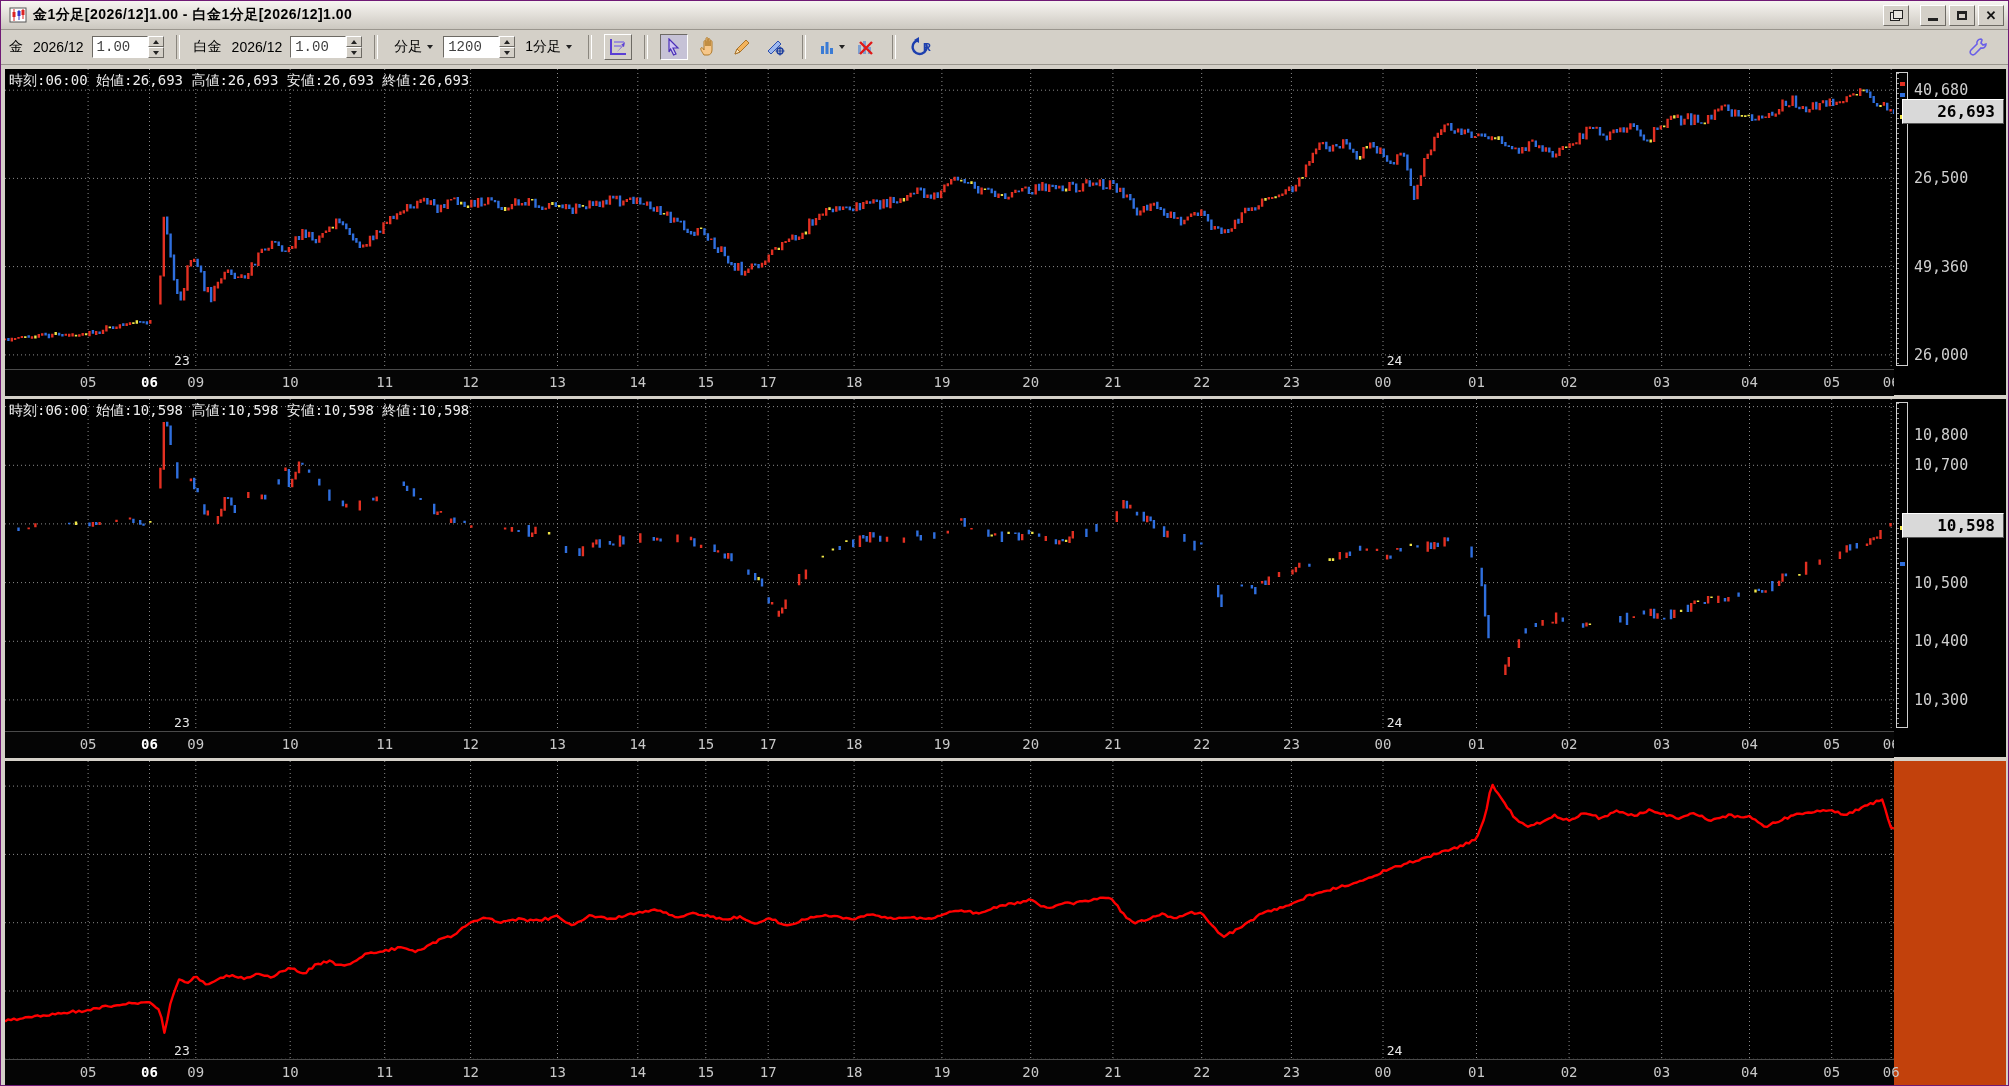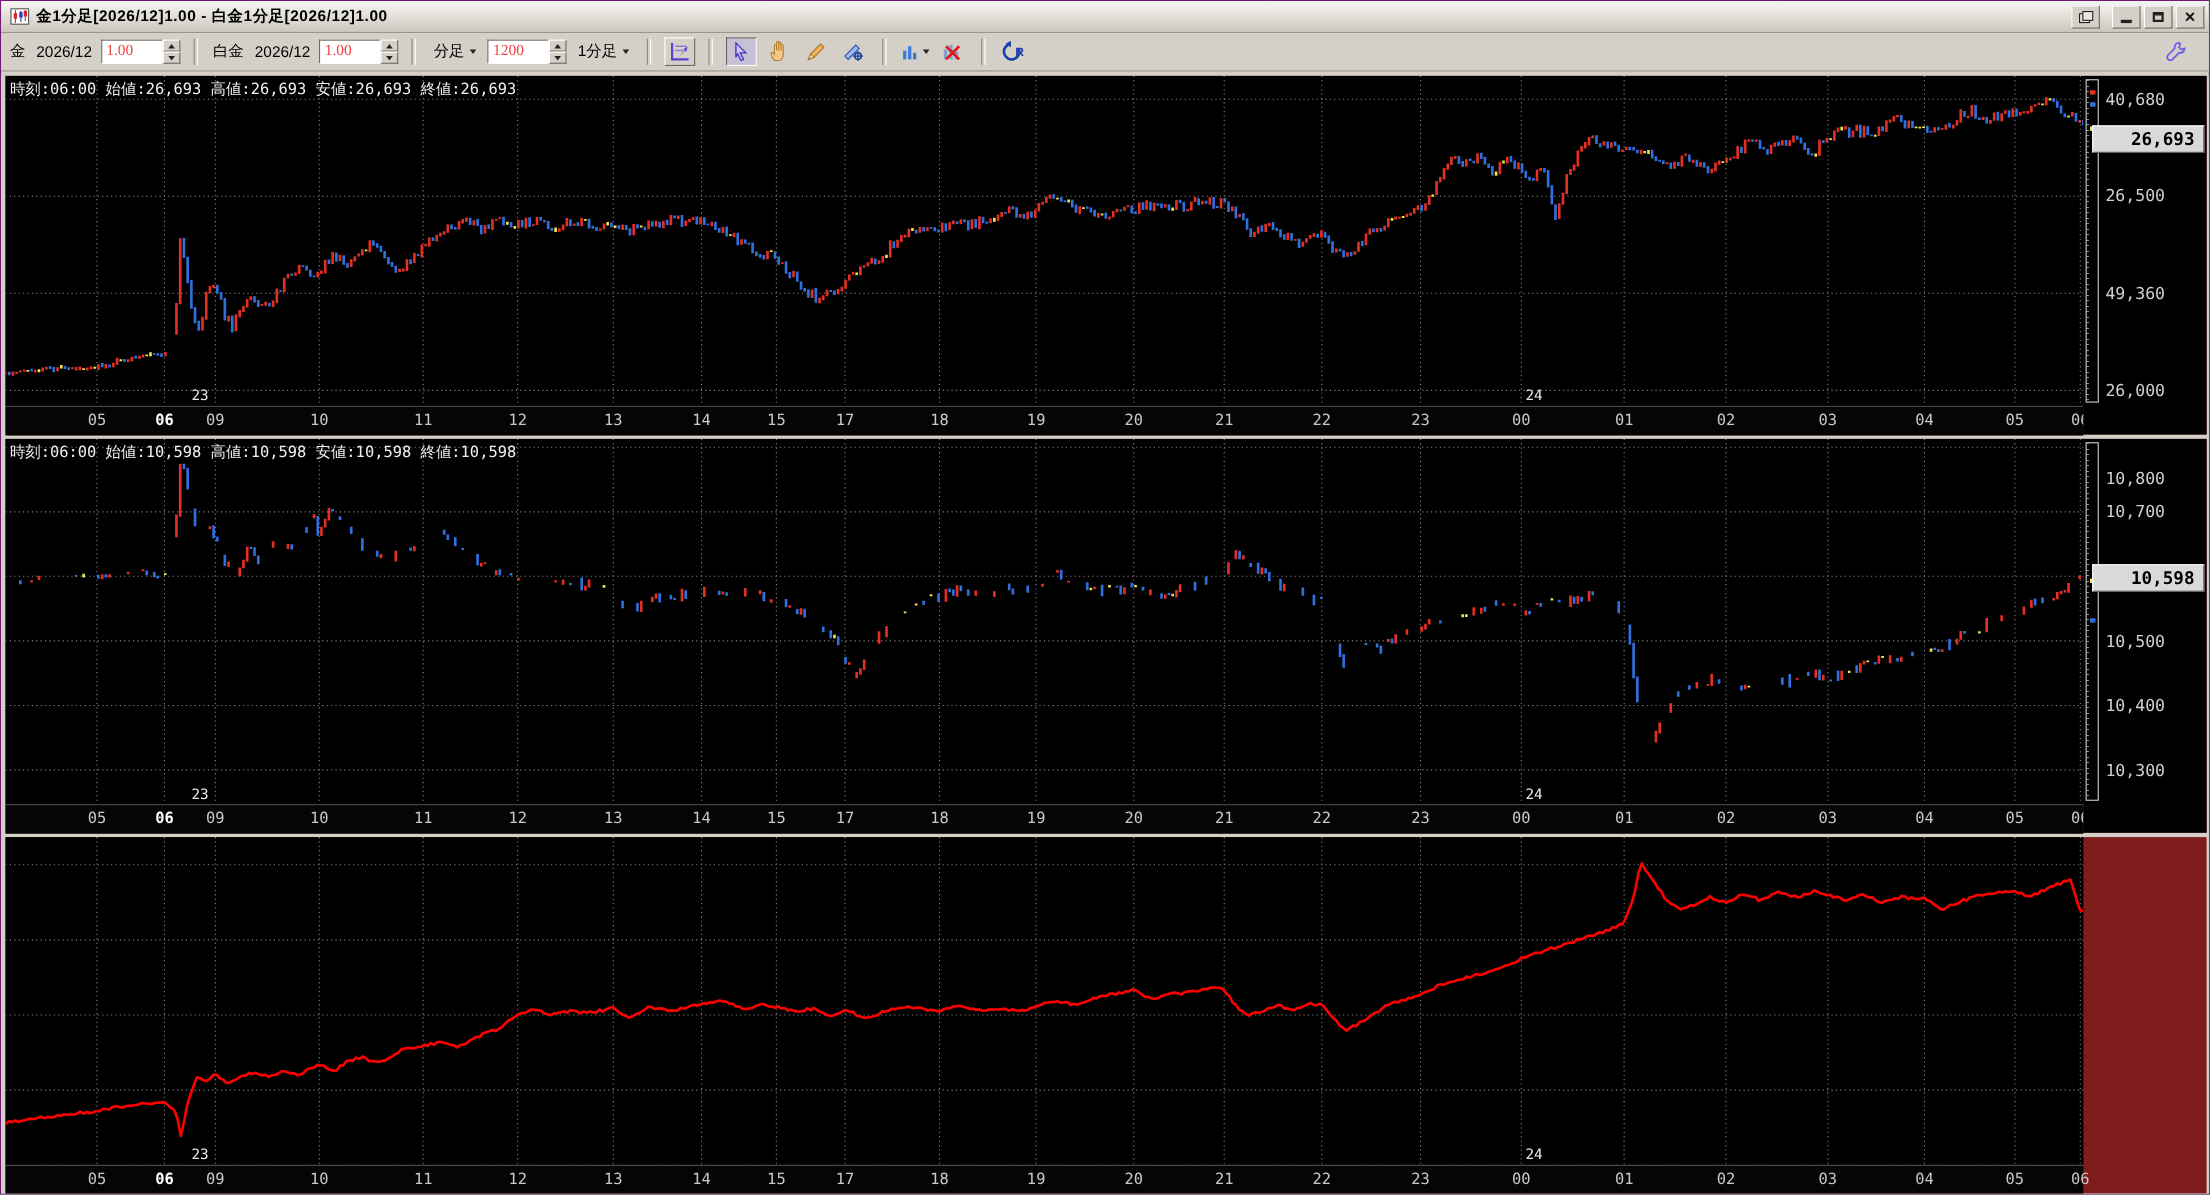--- a/index.html
+++ b/index.html
@@ -16,33 +16,33 @@
   .glyph-close{font-size:13px;font-weight:bold;color:#111;line-height:1;}
   .glyph-detach{position:relative;width:12px;height:10px;}
   .glyph-detach i{position:absolute;width:8px;height:7px;border:1px solid #222;background:#e8e5df;}
   .glyph-detach i:first-child{left:0;top:2px;}
   .glyph-detach i:last-child{left:3px;top:0;}
   
   .toolbar{height:34px;display:flex;align-items:center;padding:0 6px;background:#d4d0c8;border-bottom:1px solid #9a968e;gap:6px;}
   .tb-label{font-size:14px;color:#000;padding:0 2px;}
   .tb-sep{width:2px;height:24px;border-left:1px solid #8a867e;border-right:1px solid #fff;margin:0 6px;}
   .spin{display:flex;align-items:stretch;height:22px;}
-  .spin .val{width:46px;background:#fff;border:1px solid;border-color:#6d6a64 #fff #fff #6d6a64;font-size:14px;color:#ef4444;display:flex;align-items:center;padding:0 4px;font-family:Liberation Serif, serif;}
+  .spin .val{width:46px;background:#fff;border:1px solid;border-color:#6d6a64 #fff #fff #6d6a64;font-size:14px;color:#404040;display:flex;align-items:center;padding:0 4px;font-family:Liberation Mono, monospace;}
   .spin .arrows{display:flex;flex-direction:column;width:16px;}
   .spin .arrows button{flex:1;background:#d4d0c8;border:1px solid;border-color:#fff #6d6a64 #6d6a64 #fff;padding:0;display:flex;align-items:center;justify-content:center;}
   .tri-up{width:0;height:0;border-left:3px solid transparent;border-right:3px solid transparent;border-bottom:4px solid #222;}
   .tri-dn{width:0;height:0;border-left:3px solid transparent;border-right:3px solid transparent;border-top:4px solid #222;}
   .drop{display:flex;align-items:center;gap:5px;padding:2px 4px;font-size:14px;color:#000;background:transparent;border:none;}
   .icon-btn{width:28px;height:26px;display:flex;align-items:center;justify-content:center;background:transparent;border:1px solid transparent;padding:0;}
   .icon-btn.outlined{border-color:#fff #6d6a64 #6d6a64 #fff;background:#d4d0c8;}
   .icon-btn.active{border-color:#6d6a64 #fff #fff #6d6a64;background:#c6c2d6;}
   .wrench-btn{margin-left:auto;margin-right:10px;}
   
   .charts{position:relative;background:#d4d0c8;padding:0 0 4px 0;}
-  .pane{position:relative;margin:4px 4px 0 4px;width:2001px;background:#7f1d1d;}
+  .pane{position:relative;margin:4px 4px 0 4px;width:2001px;background:#c2410c;}
   .plot{position:absolute;left:0;top:0;width:1889px;background:#000;overflow:hidden;}
   .plot svg{position:absolute;left:0;top:0;width:100%;height:100%;display:block;}
   .info-text{position:absolute;left:4px;top:3px;font-size:14px;color:#efefef;font-family:"DejaVu Sans Mono","DejaVu Sans",monospace;white-space:pre;text-shadow:0 0 1px #000;}
   .date-label{position:absolute;bottom:1px;font-size:13px;color:#e8e8e8;font-family:"DejaVu Sans Mono",monospace;}
   .time-axis{position:absolute;left:0;width:1889px;height:26px;background:#050505;border-top:1px solid #4a4a4a;}
   .time-axis span{position:absolute;top:4px;transform:translateX(-50%);font-size:14px;color:#c9c9c9;font-family:"DejaVu Sans Mono",monospace;}
   .time-axis span.now{color:#fff;font-weight:bold;}
   .rail{position:absolute;left:1889px;top:0;width:112px;height:100%;background:#000;}
   .mini-strip{position:absolute;left:2px;top:3px;width:12px;border:1px solid #cfcfcf;background:#000 repeating-linear-gradient(to bottom,#9a9a9a 0 1px,transparent 1px 5px) left/2px 100% no-repeat;box-sizing:border-box;}
   .strip-mark{position:absolute;left:3px;width:5px;height:4px;}
@@ -265,21 +265,21 @@
         <div class="rail">
           <div class="mini-strip" style="height: 294px;">
             <span class="strip-mark" style="top: 9px; background: rgb(227, 48, 34);"></span>
             <span class="strip-mark" style="top: 19.5px; background: rgb(47, 111, 222);"></span>
             <span class="strip-mark" style="top: 42px; background: rgb(240, 230, 72);"></span>
           </div>
           <div class="yl" style="top: 12.1765px;">40,680</div>
           <div class="yl" style="top: 100.412px;">26,500</div>
           <div class="yl" style="top: 188.647px;">49,360</div>
           <div class="yl" style="top: 276.882px;">26,000</div>
-          <div class="price-box" style="top: 45px;">26,693</div>
+          <div class="price-box" style="top: 30px;">26,693</div>
         </div>
       </div>
       <div class="pane" style="height: 358px;">
         <div class="plot" style="height: 332px;">
           <svg viewBox="0 0 1889 332" preserveAspectRatio="none">
             <g stroke="#8a8a8a" stroke-width="1" stroke-dasharray="1 3">
               <line x1="83.1" y1="0" x2="83.1" y2="332"></line>
               <line x1="144.5" y1="0" x2="144.5" y2="332"></line>
               <line x1="190.8" y1="0" x2="190.8" y2="332"></line>
               <line x1="285.2" y1="0" x2="285.2" y2="332"></line>

